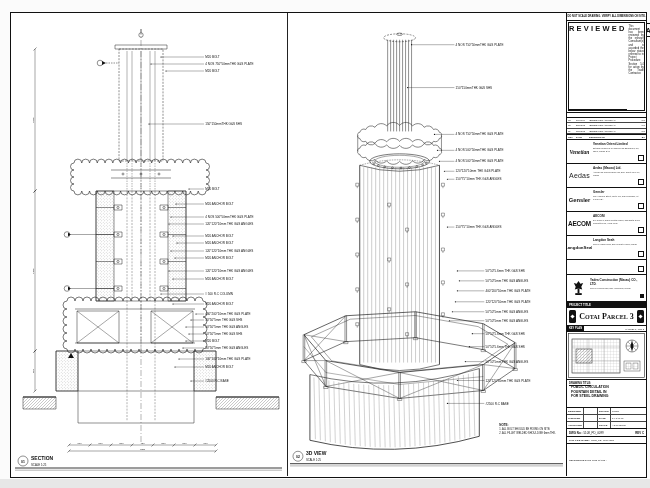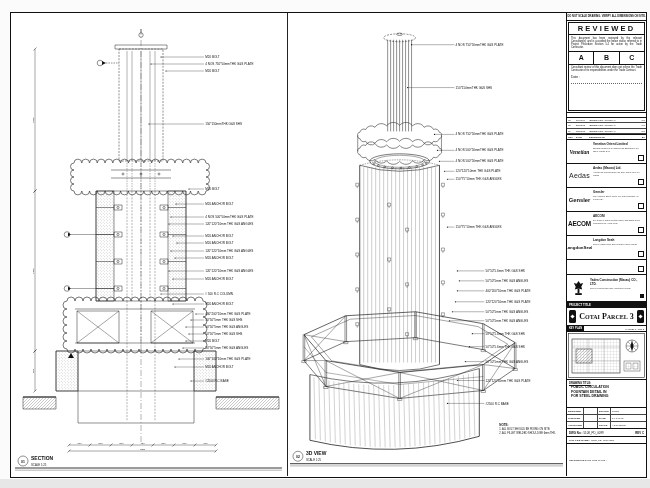--- a/index.html
+++ b/index.html
@@ -10,21 +10,21 @@
   #svgL{left:0;width:276px;height:463px}
   #svgR{left:276px;width:279px;height:463px;border-left:0.8px solid #222;box-sizing:border-box}
   svg.panel *{vector-effect:non-scaling-stroke}
   svg text{stroke:none !important;fill:#111;font-family:"Liberation Sans",sans-serif}
   
   .tb{position:absolute;left:555px;top:0;width:80px;height:463px;border-left:1px solid #111;background:#fff;
       display:flex;flex-direction:column;box-sizing:border-box}
   .tb>div{border-bottom:1px solid #111;box-sizing:border-box;flex-shrink:0}
   .tb-top{height:8px;display:flex;align-items:center;justify-content:center;font-size:2.6px;font-weight:bold;white-space:nowrap;overflow:hidden}
   .rev{height:92px;padding:1px}
-  .rev .box{border:1px solid #111;height:100%;box-sizing:border-box;display:flex;flex-direction:column}
+  .rev .box{border:1px solid #111;height:100%;box-sizing:border-box;display:flex;}
   .rev-title{font-size:7.5px;font-weight:bold;letter-spacing:2.2px;text-align:center;padding:1px 0;border-bottom:1px solid #111}
   .rev p{font-size:2.55px;line-height:1.25;margin:1.5px 2px;text-align:justify}
   .abc{display:flex;border-top:1px solid #111;border-bottom:1px solid #111;height:12px}
   .abc>div{flex:1;display:flex;align-items:center;justify-content:center;font-weight:bold;font-size:7px;border-right:1px solid #111}
   .abc>div:last-child{border-right:none}
   .date{font-size:3.4px;margin:1px 2px 2px;border-bottom:1px dotted #666;padding-bottom:4px}
   .gap5{height:5px}
   .revs{height:22px;display:flex;flex-direction:column;font-size:2.3px}
   .revs .r{flex:1;display:flex;border-bottom:0.5px solid #444;align-items:center}
   .revs .r:last-child{border-bottom:none;border-top:1px solid #111;font-weight:bold}

